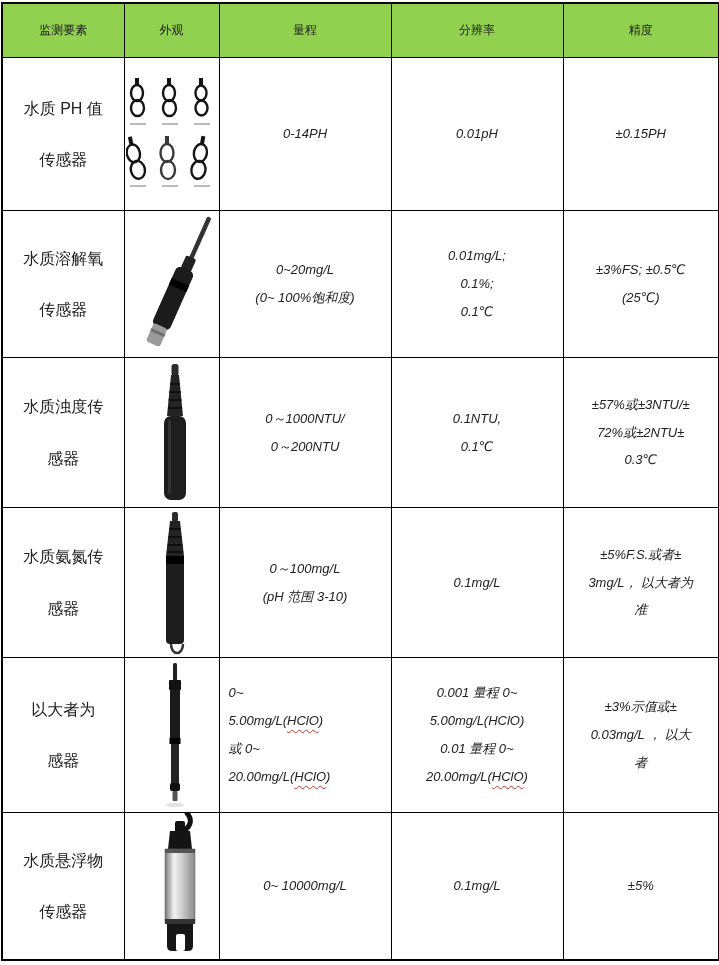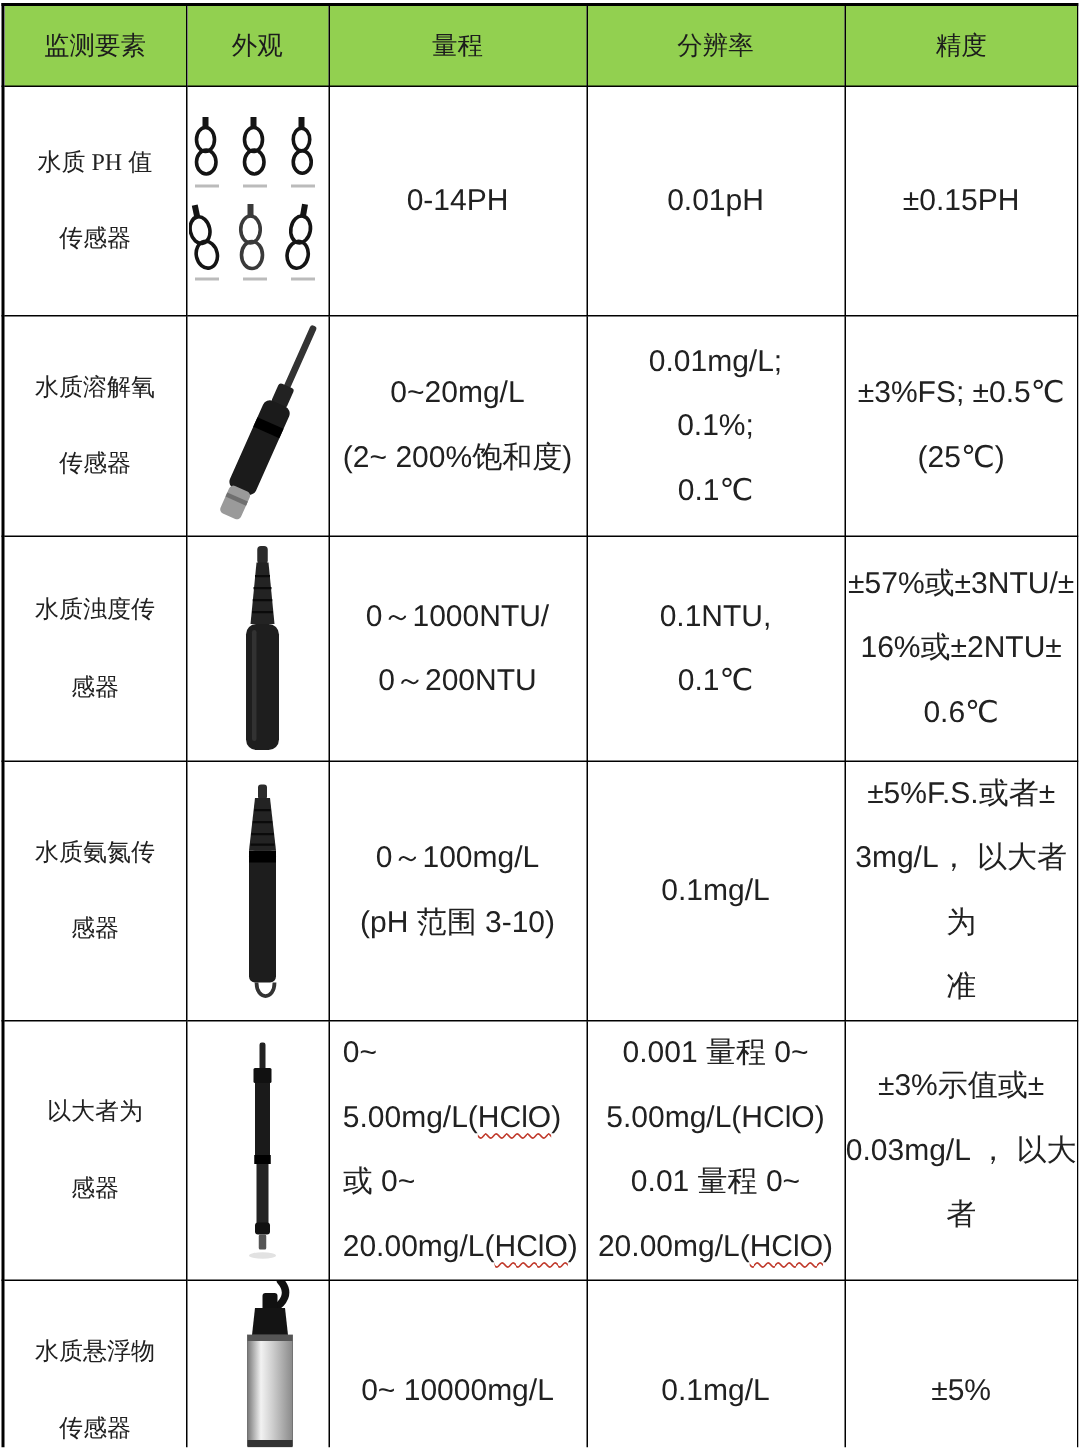--- a/index.html
+++ b/index.html
@@ -10,31 +10,31 @@
     width:717px;margin:2px 0 0 1px;
     border:2px solid #000;
   }
   .spec-table th,.spec-table td{
     border:1px solid #000;
     text-align:center;vertical-align:middle;
     padding:0;overflow:hidden;
   }
   .spec-table thead th{
     background:#92d050;
-    font-weight:400;font-size:17px;height:53px;color:#1c1c1c;
+    font-weight:400;font-size:12px;height:53px;color:#1c1c1c;
   }
   col.c1{width:122px}col.c2{width:95px}col.c3{width:172px}col.c4{width:172px}col.c5{width:156px}
   tbody tr:nth-child(1){height:153px}
   tbody tr:nth-child(2){height:120px}
   tbody tr:nth-child(3){height:150px}
   tbody tr:nth-child(4){height:150px}
   tbody tr:nth-child(5){height:155px}
   tbody tr:nth-child(6){height:138px}
-  td.name-cell{font-size:16px;line-height:3.2;font-family:Liberation Serif, serif;}
-  td.spec-cell{font-size:20px;line-height:2.15;}
+  td.name-cell{font-size:16px;line-height:3.2;}
+  td.spec-cell{font-size:13px;line-height:2.15;font-style:italic;}
   td.spec-left{text-align:left;padding-left:9px;}
   td.image-cell svg{display:block;margin:0 auto;}
   .wavy{
     text-decoration-line:underline;
     text-decoration-style:wavy;
     text-decoration-color:#c0392b;
     text-decoration-thickness:1px;
     text-underline-offset:4px;
   }
 </style>
@@ -131,21 +131,21 @@
       <rect x="49" y="44" width="11" height="14" rx="2" fill="#222"></rect>
       <rect x="45" y="57" width="19" height="64" rx="5" fill="#1b1b1b"></rect>
       <rect x="45" y="71" width="19" height="7" fill="#000"></rect>
       <rect x="47" y="119" width="15" height="20" rx="3" fill="#9a9a9a"></rect>
       <rect x="47" y="125" width="15" height="3" fill="#6f6f6f"></rect>
     </g>
   </svg>
           </td>
           <td class="spec-cell">
             <div><span>0~20mg/L</span></div>
-            <div><span>(2~ 200%饱和度)</span></div>
+            <div><span>(0~ 100%饱和度)</span></div>
           </td>
           <td class="spec-cell">
             <div><span>0.01mg/L;</span></div>
             <div><span>0.1%;</span></div>
             <div><span>0.1℃</span></div>
           </td>
           <td class="spec-cell">
             <div><span>±3%FS; ±0.5℃</span></div>
             <div><span>(25℃)</span></div>
           </td>
@@ -172,22 +172,22 @@
           <td class="spec-cell">
             <div><span>0～1000NTU/</span></div>
             <div><span>0～200NTU</span></div>
           </td>
           <td class="spec-cell">
             <div><span>0.1NTU,</span></div>
             <div><span>0.1℃</span></div>
           </td>
           <td class="spec-cell">
             <div><span>±57%或±3NTU/±</span></div>
-            <div><span>16%或±2NTU±</span></div>
-            <div><span>0.6℃</span></div>
+            <div><span>72%或±2NTU±</span></div>
+            <div><span>0.3℃</span></div>
           </td>
         </tr>
         <tr>
           <td class="name-cell">
             <div>水质氨氮传</div>
             <div>感器</div>
           </td>
           <td class="image-cell">
             <svg width="100" height="146" viewBox="0 0 100 146">
     <rect x="47" y="2" width="6" height="10" rx="2" fill="#2b2b2b"></rect>

